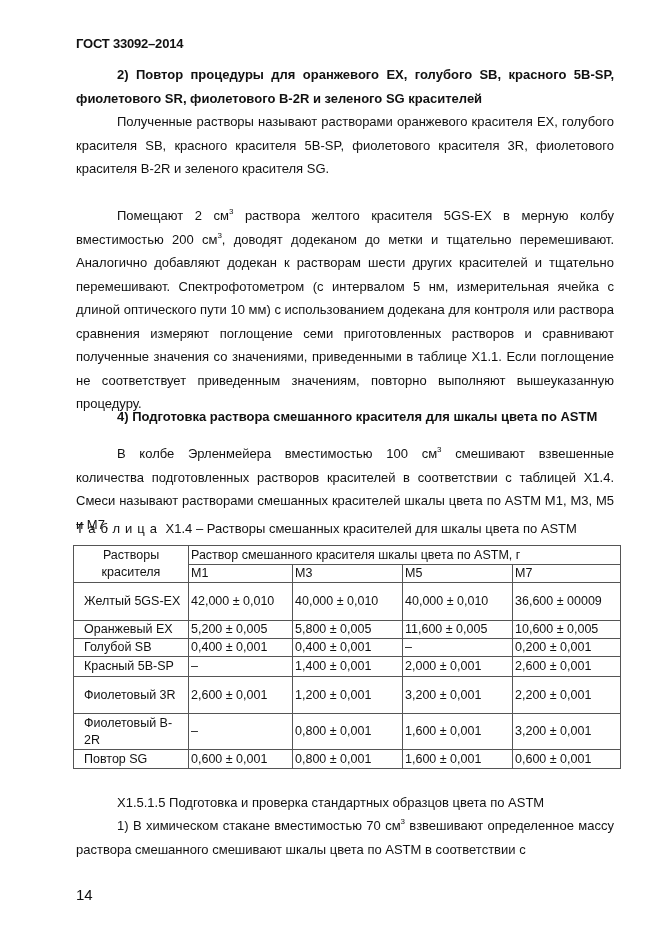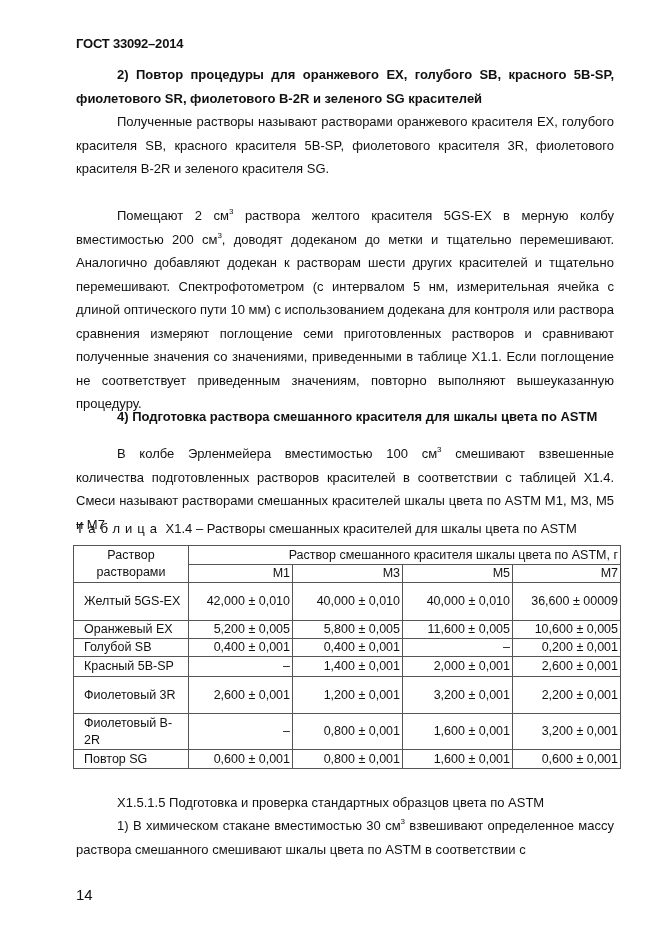--- a/index.html
+++ b/index.html
@@ -7,21 +7,21 @@
          font-family:"Liberation Sans", sans-serif; color:#111; }
   .page { position:absolute; left:0; top:0; width:661px; height:936px; }
   .header { position:absolute; left:76px; top:36px; font-size:13px; font-weight:bold; letter-spacing:-0.2px; }
   .para { position:absolute; left:76px; width:538px; font-size:13px; line-height:23.5px; text-align:justify; }
   .bold { font-weight:bold; }
   .indent { text-indent:41px; }
   sup { font-size:8px; vertical-align:6px; line-height:0; }
   .caption { position:absolute; left:76px; top:521px; font-size:13px; }
   .caption .spaced { letter-spacing:5px; }
   table { position:absolute; left:73px; top:545px; border-collapse:collapse; font-size:12.5px; }
-  td { border:1px solid #555; text-align:right; padding:0 2px; line-height:17px; }
+  td { border:1px solid #555; text-align:left; padding:0 2px; line-height:17px; }
   td.name { text-align:left; padding-left:10px; }
   td.namec { text-align:center; }
   .pagenum { position:absolute; left:76px; top:886px; font-size:15px; }
 </style>
 </head>
 <body>
 
 <div class="page">
 
   <div class="header">ГОСТ 33092–2014</div>
@@ -39,21 +39,21 @@
   <table>
     <colgroup>
         <col style="width:115px">
         <col style="width:104px">
         <col style="width:110px">
         <col style="width:110px">
         <col style="width:108px">
       </colgroup>
     <tbody>
         <tr style="height:19px;">
-      <td rowspan="2" class="namec">Раствор растворами</td>
+      <td rowspan="2" class="namec">Растворы красителя</td>
       <td colspan="4">Раствор смешанного красителя шкалы цвета по ASTM, г</td>
     </tr>
     <tr style="height:18px;">
       <td>M1</td>
       <td>M3</td>
       <td>M5</td>
       <td>M7</td>
     </tr>
     <tr style="height:38px;">
       <td class="name">Желтый 5GS-EX</td>
@@ -101,16 +101,16 @@
       <td class="name">Повтор SG</td>
       <td>0,600 ± 0,001</td>
       <td>0,800 ± 0,001</td>
       <td>1,600 ± 0,001</td>
       <td>0,600 ± 0,001</td>
     </tr>
   </tbody>
     </table>
 
   <div class="para indent" style="top:791px;">X1.5.1.5 Подготовка и проверка стандартных образцов цвета по ASTM</div>
-  <div class="para indent" style="top:814px;"><span>1) В химическом стакане вместимостью 30 см</span><sup>3</sup><span> взвешивают определенное массу раствора смешанного смешивают шкалы цвета по ASTM в соответствии с</span></div>
+  <div class="para indent" style="top:814px;"><span>1) В химическом стакане вместимостью 70 см</span><sup>3</sup><span> взвешивают определенное массу раствора смешанного смешивают шкалы цвета по ASTM в соответствии с</span></div>
 
   <div class="pagenum">14</div>
 </div>
 
 </body></html>

